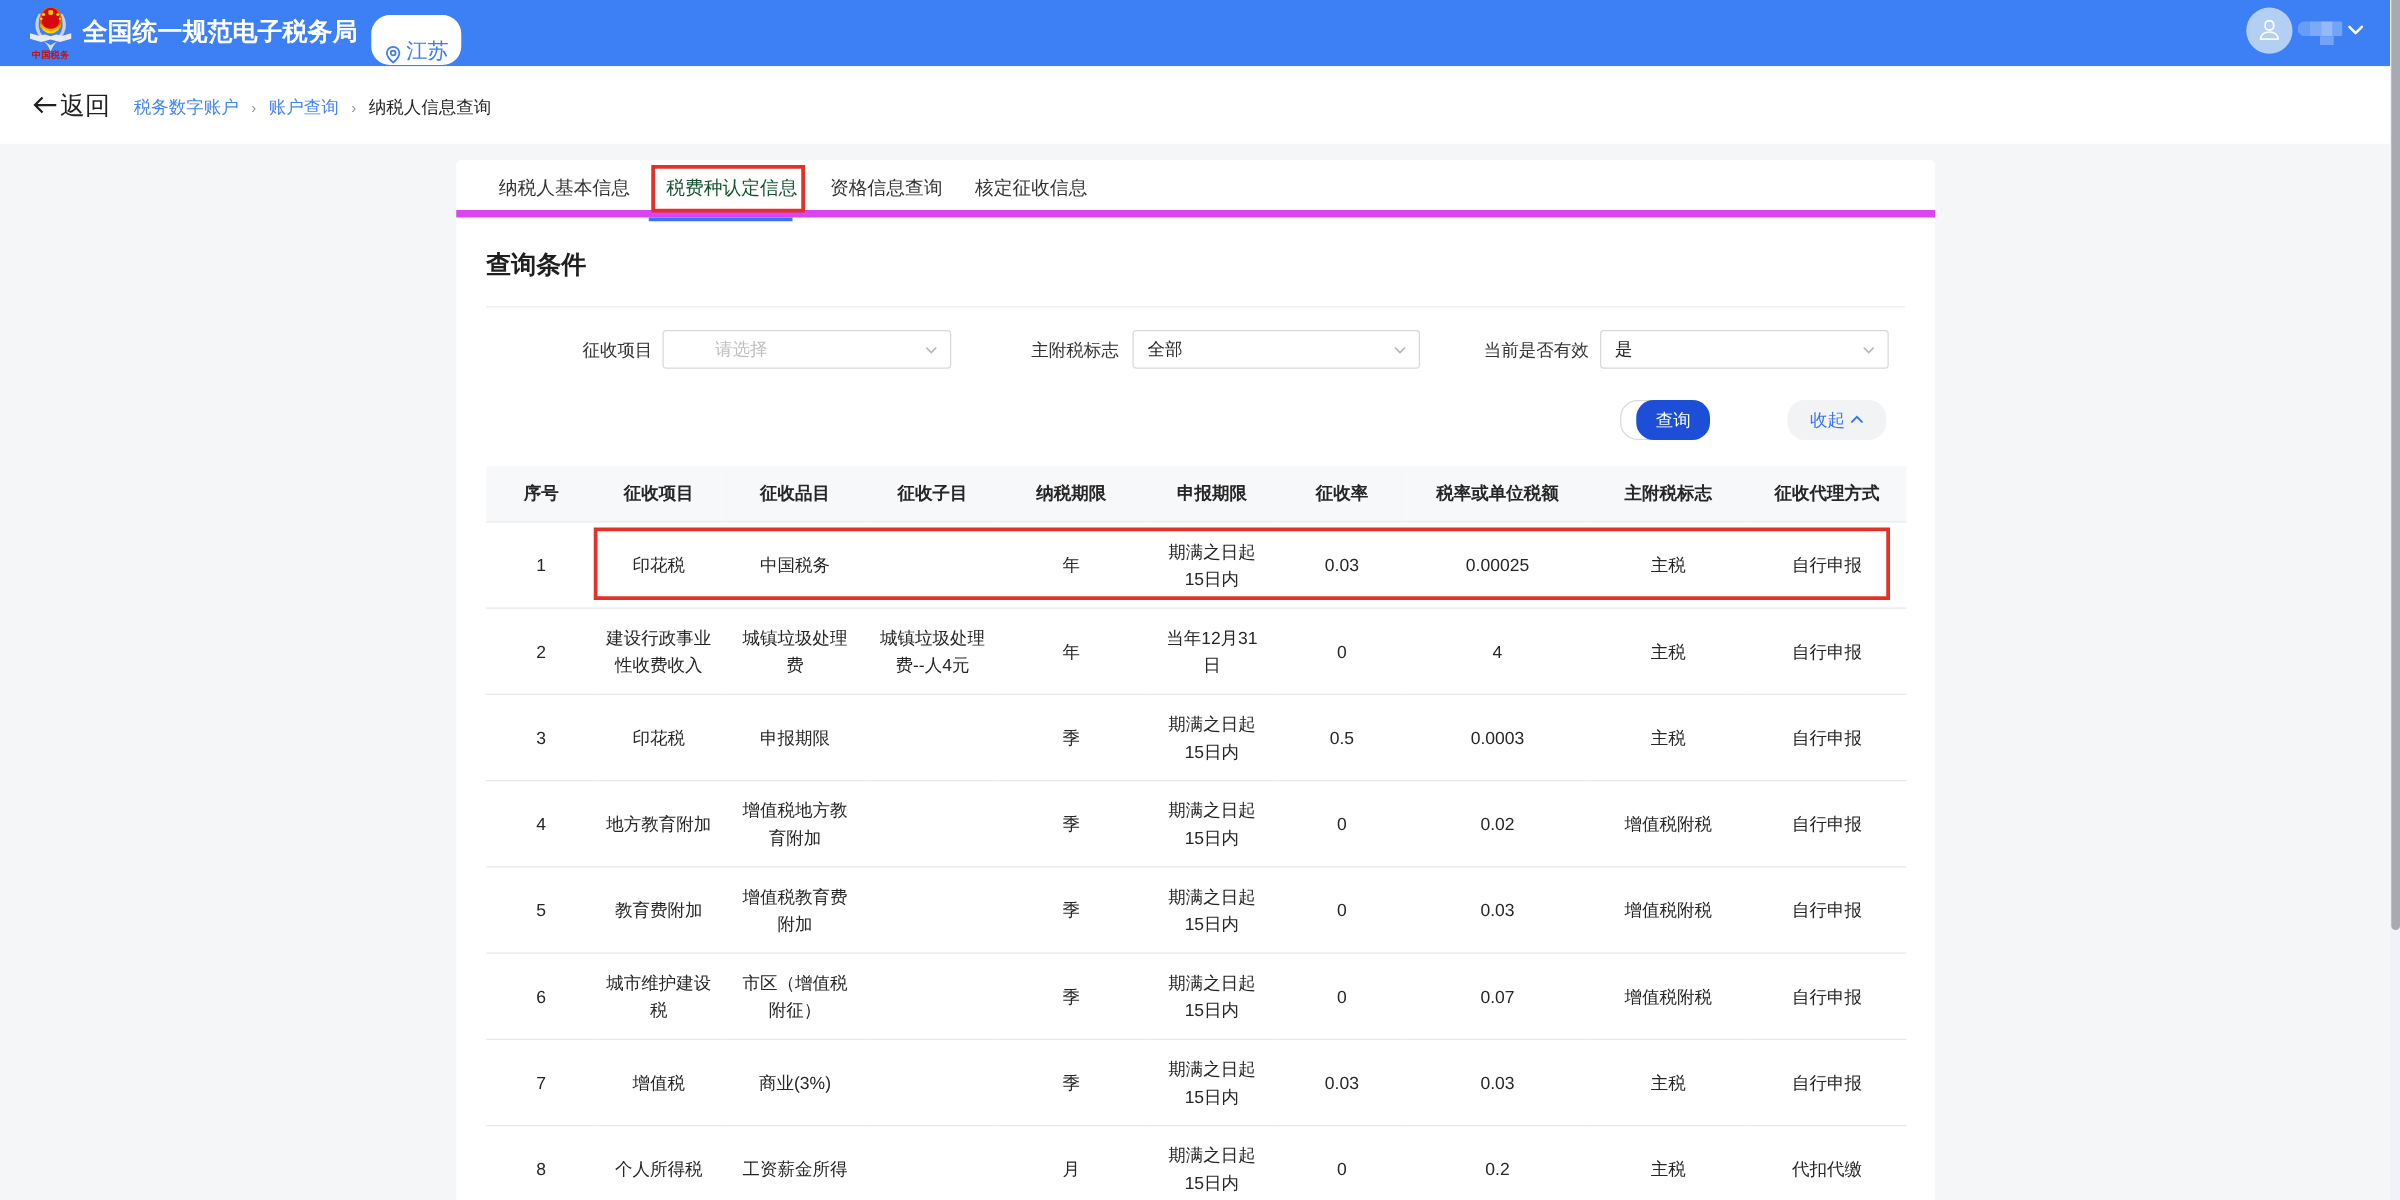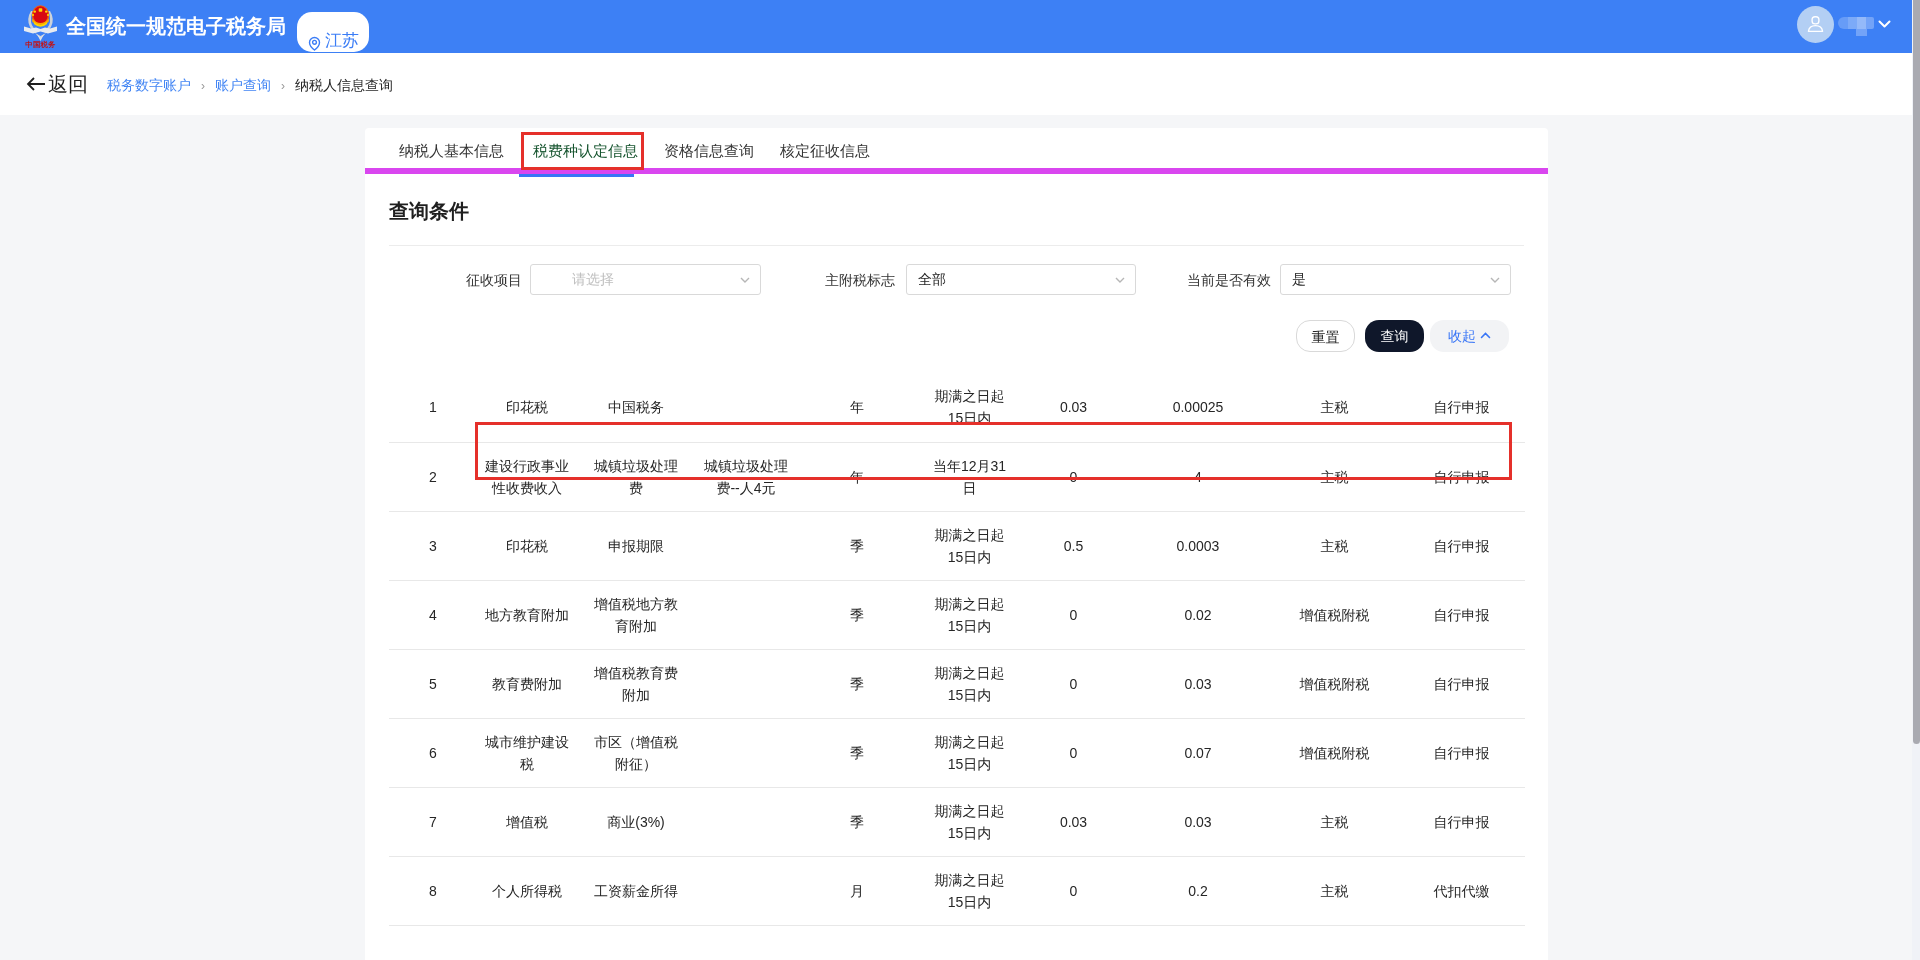--- a/index.html
+++ b/index.html
@@ -46,21 +46,21 @@
 
 
 .flabel { position:absolute; top:143px; font-size:14px; color:#333; height:18px; line-height:18px; }
 .fselect { position:absolute; top:136px; height:31px; border:1px solid #d9d9d9; border-radius:3px; background:#fff; font-size:14px; line-height:29px; padding-left:11px; color:#262626; }
 .fselect .chev { position:absolute; right:9px; top:9px; }
 .fselect.ph { color:#bfbfbf; }
 
 
 .btn { position:absolute; top:192px; height:32px; border-radius:14px; font-size:14px; text-align:center; line-height:32px; }
 .btn-reset { left:931px; width:59px; background:#fff; border:1px solid #d9d9d9; color:#262626; }
-.btn-query { left:1000px; width:59px; background:#0f172a; color:#fff; }
+.btn-query { left:944px; width:59px; background:#1d4ed8; color:#fff; }
 .btn-fold  { left:1065px; width:79px; background:#f2f3f5; color:#3875f6; }
 
 
 table.grid { position:absolute; left:24px; top:245px; border-collapse:collapse; table-layout:fixed; width:1136px; font-size:14px; color:#262626; }
 table.grid th { height:44px; background:#f7f8fa; font-weight:bold; font-size:14px; border-bottom:1px solid #e8e8e8; text-align:center; vertical-align:middle; }
 table.grid td { height:69px; border-bottom:1px solid #e8e8e8; text-align:center; vertical-align:middle; line-height:22px; }
 .redbox-row { position:absolute; left:110px; top:294px; width:1037px; height:58px; border:3px solid #e5302a; }
 </style>
 </head>
 <body>
@@ -161,20 +161,32 @@
         <col style="width:118px">
         <col style="width:102px">
         <col style="width:120px">
         <col style="width:105px">
         <col style="width:103px">
         <col style="width:146px">
         <col style="width:127px">
         <col style="width:127px">
     </colgroup>
     <tbody>
+        <tr>
+      <th>序号</th>
+          <th>征收项目</th>
+          <th>征收品目</th>
+          <th>征收子目</th>
+          <th>纳税期限</th>
+          <th>申报期限</th>
+          <th>征收率</th>
+          <th>税率或单位税额</th>
+          <th>主附税标志</th>
+          <th>征收代理方式</th>
+    </tr>
     <tr>
       <td>1</td>
           <td>印花税</td>
           <td>中国税务</td>
           <td></td>
           <td>年</td>
           <td>期满之日起<br>15日内</td>
           <td>0.03</td>
           <td>0.00025</td>
           <td>主税</td>

